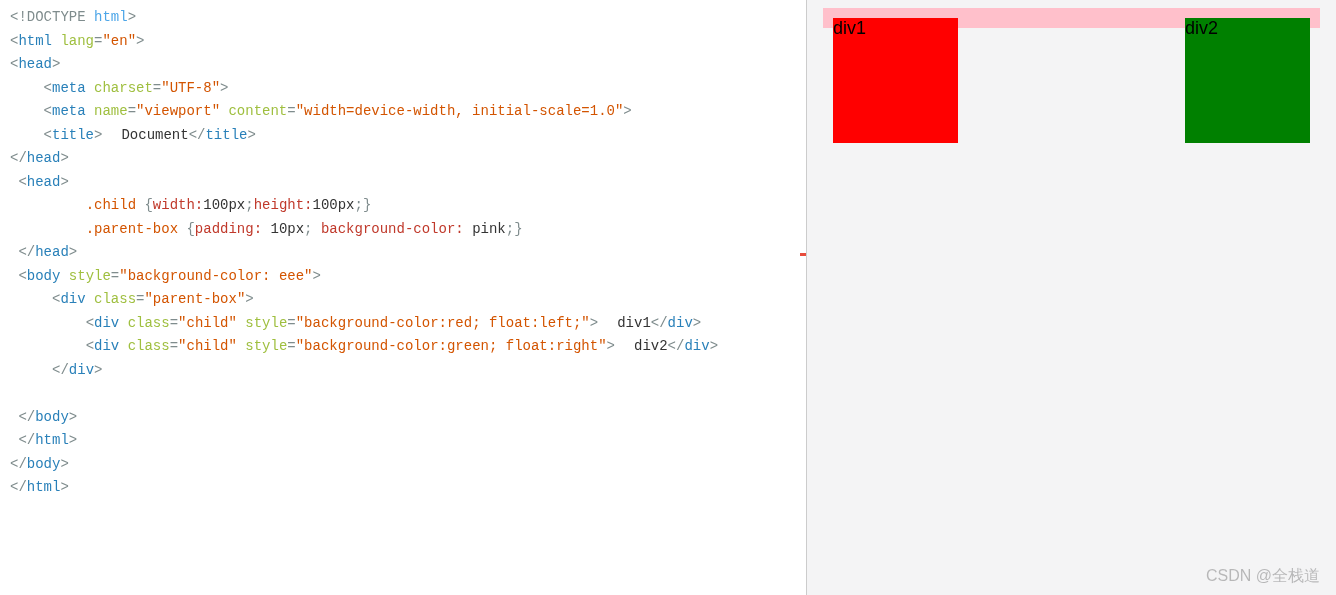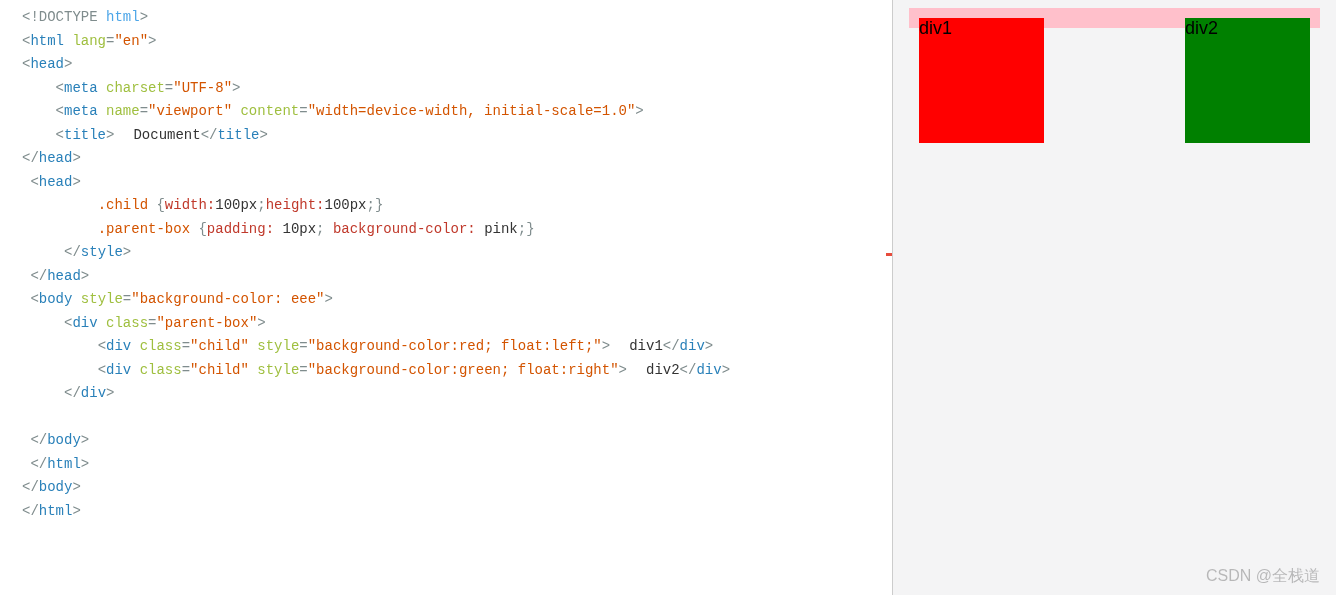--- a/index.html
+++ b/index.html
@@ -1,17 +1,17 @@
 <!DOCTYPE html>
 <html><head>
   <meta charset="utf-8">
   <style>
     * { margin: 0; padding: 0; box-sizing: border-box; }
     body { font-family: Consolas, Monaco, 'Courier New', monospace; font-size: 14px; background: #fff; width: 1336px; height: 595px; display: flex; }
-    .editor-pane { width: 893px; height: 595px; background: #fff; padding: 6px 16px; overflow: hidden; border-right: 1px solid #ccc; position: relative; }
+    .editor-pane { width: 807px; height: 595px; background: #fff; padding: 6px 4px; overflow: hidden; border-right: 1px solid #ccc; position: relative; }
     .divider-mark { position: absolute; right: 0; top: 253px; width: 6px; height: 3px; background: #e74c3c; }
     .preview-pane { flex: 1; background: #f4f4f5; position: relative; }
     .code-line { line-height: 23.5px; white-space: pre; padding-left: 6px; }
     .tag { color: #2980b9; }
     .doctype { color: #4da6e8; }
     .attr-name { color: #9fbf3f; }
     .attr-val { color: #d35400; }
     .text { color: #333; margin-left: 19px; }
     .punct { color: #7f8c8d; }
     .css-sel { color: #d35400; }
@@ -30,21 +30,20 @@
   <div class="code-line"><span class="punct">&lt;!DOCTYPE </span><span class="doctype">html</span><span class="punct">&gt;</span></div>
   <div class="code-line"><span class="punct">&lt;</span><span class="tag">html</span><span class="attr-name"> lang</span><span class="punct">=</span><span class="attr-val">"en"</span><span class="punct">&gt;</span></div>
   <div class="code-line"><span class="punct">&lt;</span><span class="tag">head</span><span class="punct">&gt;</span></div>
   <div class="code-line"><span>    </span><span class="punct">&lt;</span><span class="tag">meta</span><span class="attr-name"> charset</span><span class="punct">=</span><span class="attr-val">"UTF-8"</span><span class="punct">&gt;</span></div>
   <div class="code-line"><span>    </span><span class="punct">&lt;</span><span class="tag">meta</span><span class="attr-name"> name</span><span class="punct">=</span><span class="attr-val">"viewport"</span><span class="attr-name"> content</span><span class="punct">=</span><span class="attr-val">"width=device-width, initial-scale=1.0"</span><span class="punct">&gt;</span></div>
   <div class="code-line"><span>    </span><span class="punct">&lt;</span><span class="tag">title</span><span class="punct">&gt;</span><span class="text">Document</span><span class="punct">&lt;/</span><span class="tag">title</span><span class="punct">&gt;</span></div>
   <div class="code-line"><span class="punct">&lt;/</span><span class="tag">head</span><span class="punct">&gt;</span></div>
   <div class="code-line"><span> </span><span class="punct">&lt;</span><span class="tag">head</span><span class="punct">&gt;</span></div>
   <div class="code-line"><span>         </span><span class="css-sel">.child </span><span class="punct">{</span><span class="css-prop">width:</span><span class="css-val">100px</span><span class="punct">;</span><span class="css-prop">height:</span><span class="css-val">100px</span><span class="punct">;</span><span class="punct">}</span></div>
   <div class="code-line"><span>         </span><span class="css-sel">.parent-box </span><span class="punct">{</span><span class="css-prop">padding: </span><span class="css-val">10px</span><span class="punct">; </span><span class="css-prop">background-color: </span><span class="css-val">pink</span><span class="punct">;</span><span class="punct">}</span></div>
-  <div class="code-line"><span>     </span><span class="punct">&lt;/</span><span class="tag">style</span><span class="punct">&gt;</span></div>
   <div class="code-line"><span> </span><span class="punct">&lt;/</span><span class="tag">head</span><span class="punct">&gt;</span></div>
   <div class="code-line"><span> </span><span class="punct">&lt;</span><span class="tag">body</span><span class="attr-name"> style</span><span class="punct">=</span><span class="attr-val">"background-color: eee"</span><span class="punct">&gt;</span></div>
   <div class="code-line"><span>     </span><span class="punct">&lt;</span><span class="tag">div</span><span class="attr-name"> class</span><span class="punct">=</span><span class="attr-val">"parent-box"</span><span class="punct">&gt;</span></div>
   <div class="code-line"><span>         </span><span class="punct">&lt;</span><span class="tag">div</span><span class="attr-name"> class</span><span class="punct">=</span><span class="attr-val">"child"</span><span class="attr-name"> style</span><span class="punct">=</span><span class="attr-val">"background-color:red; float:left;"</span><span class="punct">&gt;</span><span class="text">div1</span><span class="punct">&lt;/</span><span class="tag">div</span><span class="punct">&gt;</span></div>
   <div class="code-line"><span>         </span><span class="punct">&lt;</span><span class="tag">div</span><span class="attr-name"> class</span><span class="punct">=</span><span class="attr-val">"child"</span><span class="attr-name"> style</span><span class="punct">=</span><span class="attr-val">"background-color:green; float:right"</span><span class="punct">&gt;</span><span class="text">div2</span><span class="punct">&lt;/</span><span class="tag">div</span><span class="punct">&gt;</span></div>
   <div class="code-line"><span>     </span><span class="punct">&lt;/</span><span class="tag">div</span><span class="punct">&gt;</span></div>
   <div class="code-line"><span> </span></div>
   <div class="code-line"><span> </span><span class="punct">&lt;/</span><span class="tag">body</span><span class="punct">&gt;</span></div>
   <div class="code-line"><span> </span><span class="punct">&lt;/</span><span class="tag">html</span><span class="punct">&gt;</span></div>
   <div class="code-line"><span class="punct">&lt;/</span><span class="tag">body</span><span class="punct">&gt;</span></div>

